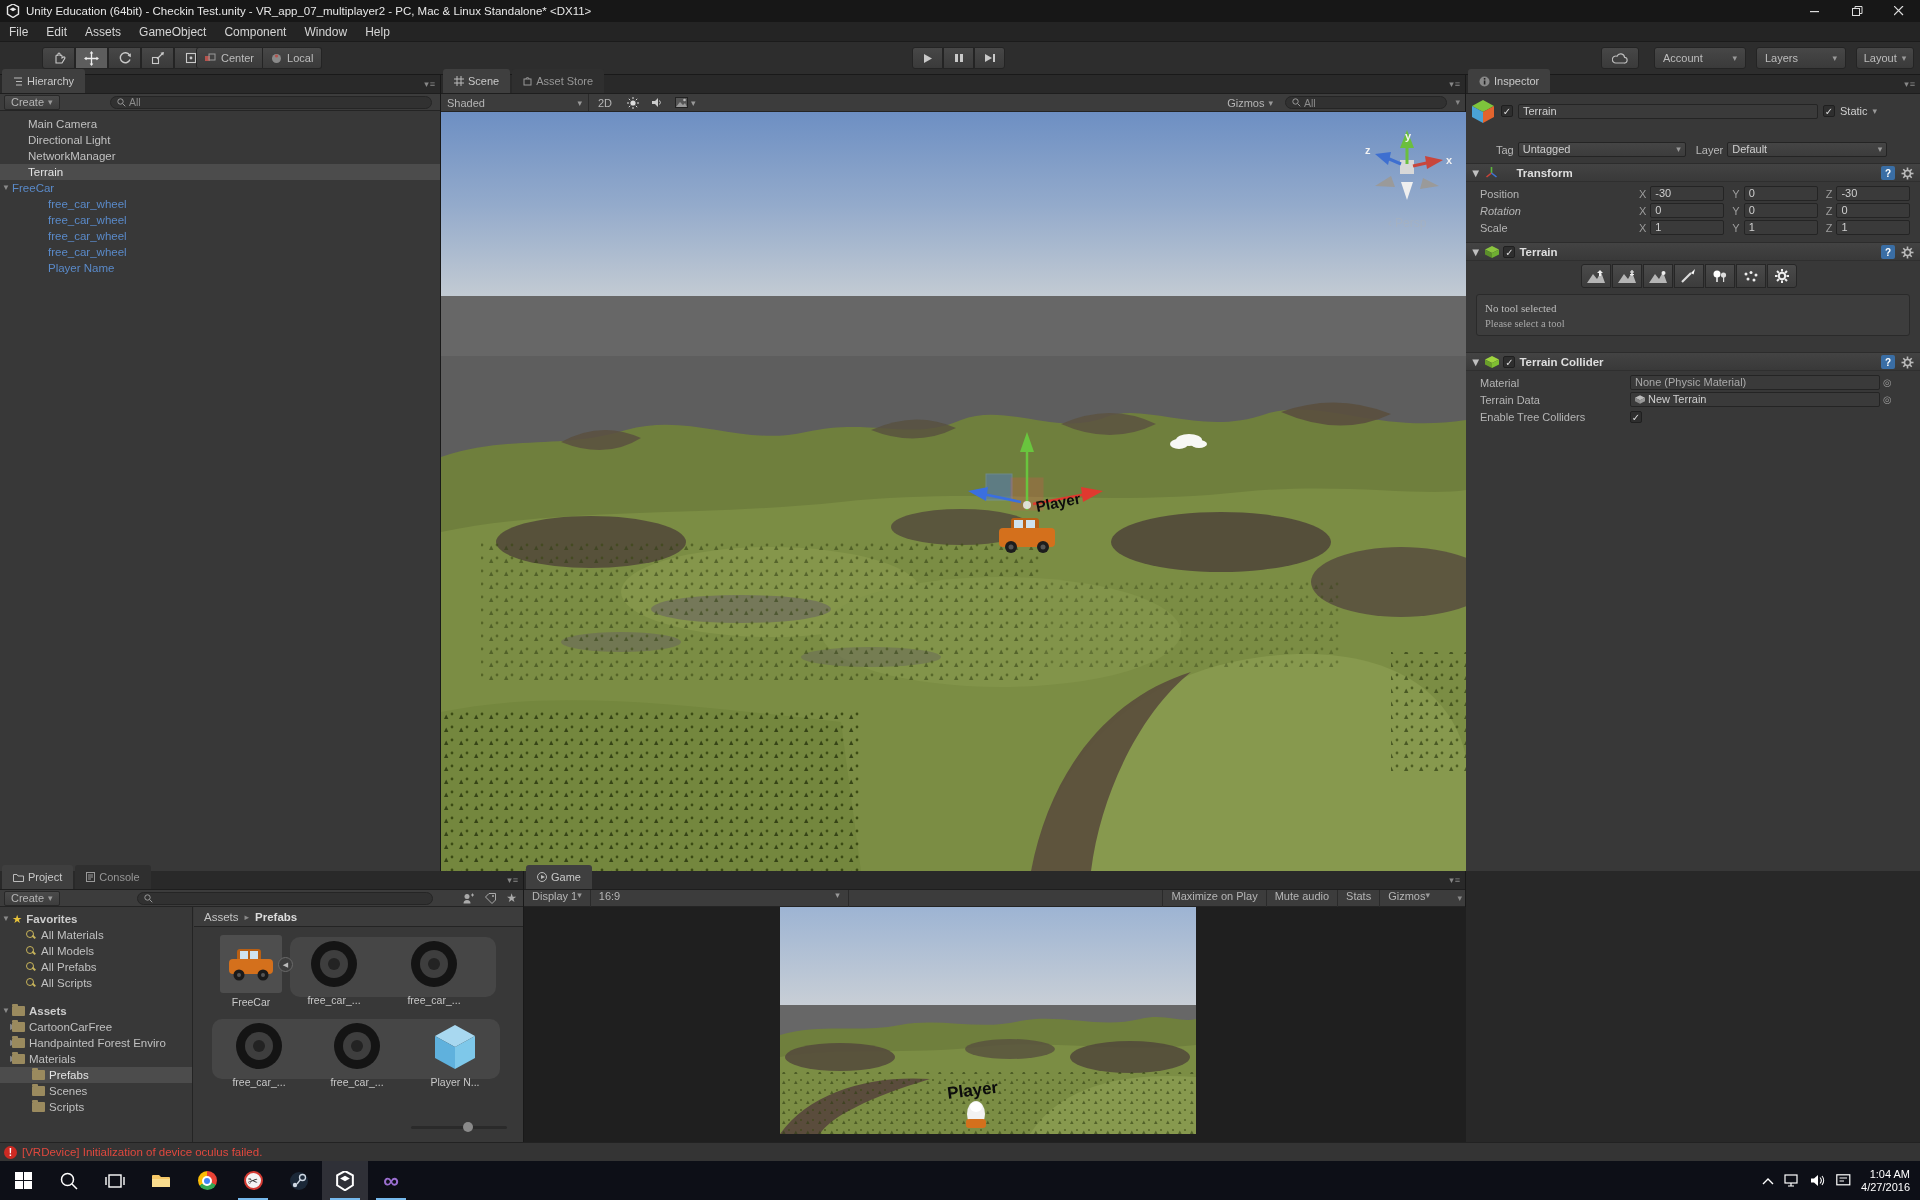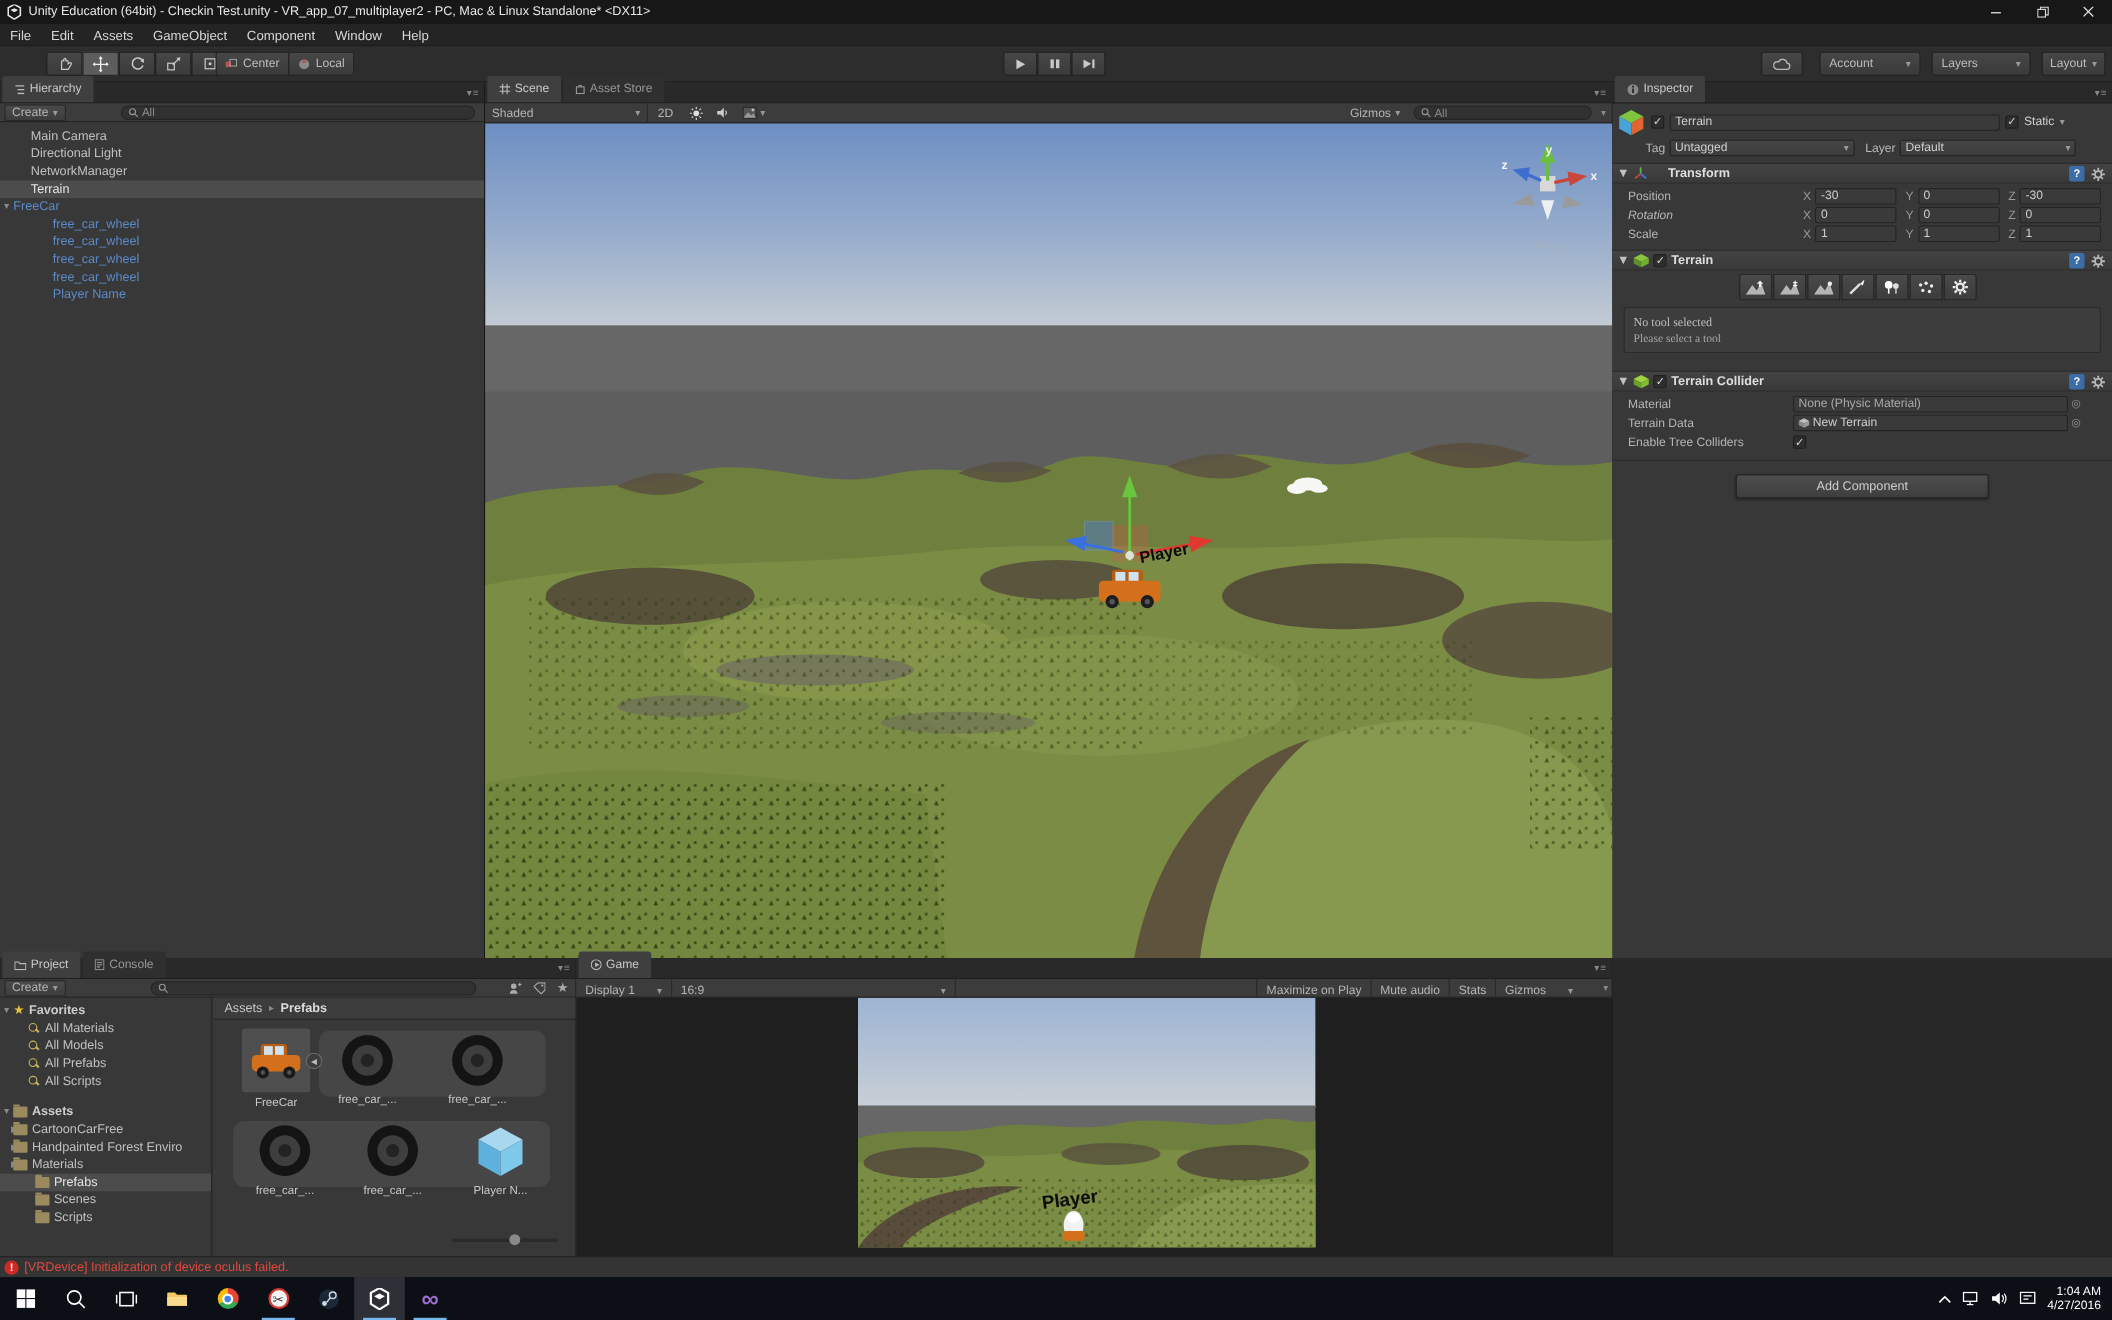--- a/index.html
+++ b/index.html
@@ -84,21 +84,21 @@
   .folder{width:13px;height:10px;background:#9a8a5e;border-radius:1px;position:relative;margin-right:4px;flex:none;}
   .folder:before{content:"";position:absolute;left:0;top:-2px;width:6px;height:2px;background:#9a8a5e;border-radius:1px 1px 0 0;}
   .mag{width:10px;height:10px;position:relative;margin-right:5px;flex:none;}
   .mag:before{content:"";position:absolute;left:0;top:0;width:6px;height:6px;border:1.5px solid #c7b35a;border-radius:50%;}
   .mag:after{content:"";position:absolute;left:6px;top:6px;width:4px;height:1.5px;background:#c7b35a;transform:rotate(45deg);}
 
   
   #game{left:524px;top:871px;width:942px;height:271px;border-right:1px solid #191919;}
   #gamecontent{position:absolute;left:0;top:36px;width:942px;height:235px;background:#1f1f1f;}
   #gameframe{position:absolute;left:256px;top:0;width:416px;height:227px;}
-  .gtb-item{padding:0 8px;border-right:1px solid #2a2a2a;height:17px;display:flex;align-items:flex-end;gap:20px;}
+  .gtb-item{padding:0 8px;border-right:1px solid #2a2a2a;height:17px;display:flex;align-items:flex-start;gap:0;}
 
   
   #statusbar{left:0;top:1142px;width:1920px;height:19px;background:#343434;border-top:1px solid #222;display:flex;align-items:center;font-size:11.5px;}
   .errico{width:13px;height:13px;border-radius:50%;background:#cc2a23;color:#fff;font-size:10px;font-weight:bold;text-align:center;line-height:13px;margin:0 5px 0 4px;}
 
   
   #taskbar{left:0;top:1161px;width:1920px;height:39px;background:#0d0f17;display:flex;align-items:center;}
   .tbicon{width:46px;height:39px;display:flex;align-items:center;justify-content:center;position:relative;}
   .tbicon.open:after{content:"";position:absolute;left:8px;bottom:0;width:30px;height:2px;background:#76b9ed;}
   .tbicon.activeapp{background:rgba(255,255,255,.14);}
@@ -473,21 +473,21 @@
           <polygon points="13,2 24,8 13,14 2,8" fill="#7ec43c"></polygon>
           <polygon points="2,8 13,14 13,25 2,19" fill="#4aa3d6"></polygon>
           <polygon points="24,8 13,14 13,25 24,19" fill="#e2642e"></polygon>
         </svg>
         <span class="chk">✓</span>
         <div class="field" style="width:300px;">Terrain</div>
         <span class="chk">✓</span>
         <span style="font-size:11px;color:#cfcfcf;">Static</span>
         <span class="caret">▾</span>
       </div>
-      <div class="flex" style="gap:4px;margin-top:3px;padding-left:26px;">
+      <div class="flex" style="gap:4px;margin-top:18px;padding-left:26px;">
         <span style="font-size:11px;">Tag</span>
         <div class="field drop" style="width:168px;">
           <span>Untagged</span>
             <span class="caret">▾</span>
         </div>
         <span style="font-size:11px;margin-left:6px;">Layer</span>
         <div class="field drop" style="width:160px;">
           <span>Default</span>
             <span class="caret">▾</span>
         </div>
@@ -683,23 +683,20 @@
           </svg>
         <span>New Terrain</span>
       </div>
       <span class="picker">◎</span>
     </div>
     <div class="irow">
       <span class="ilabel" style="width:164px;">Enable Tree Colliders</span>
       <span class="chk">✓</span>
     </div>
 
-    <div style="position:relative;height:46px;border-top:1px solid #2e2e2e;margin-top:8px;">
-      <div id="addcomp" style="top:12px;">Add Component</div>
-    </div>
   </div>
 
   <div id="project" class="panel">
     <div class="tabstrip">
       <div class="tab">
         <svg width="11" height="9">
             <path d="M0.5,8.5 V1.5 H4 L5,3 H10.5 V8.5 Z" fill="none" stroke="#bbb"></path>
           </svg>
         <span>Project</span>
       </div>

